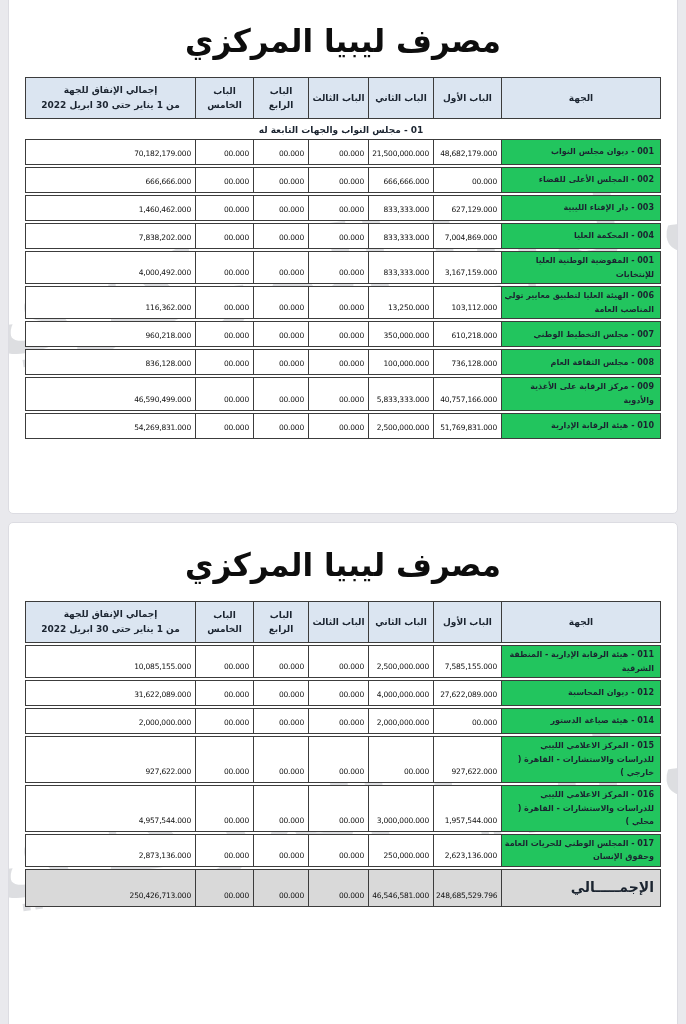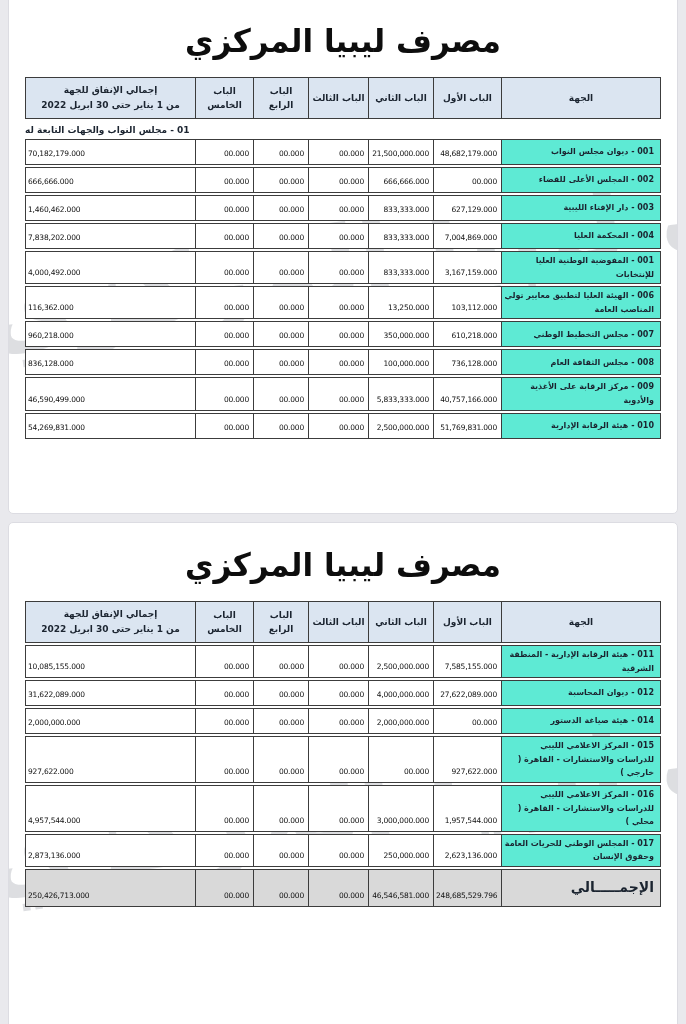--- a/index.html
+++ b/index.html
@@ -48,35 +48,35 @@
   th{
     background:#dbe5f1;color:#1b2430;
     font-size:9px;font-weight:bold;
     vertical-align:middle;
     height:42px;padding:2px;line-height:1.6;
   }
   th .hdr-line{display:block;line-height:1.7;}
   .section-row td{
     border:none;background:#ffffff;
     font-size:9px;font-weight:bold;color:#1b2430;
-    text-align:left;padding:4px 4px 2px 0;height:16px;
+    text-align:center;padding:4px 4px 2px 0;height:16px;
   }
   td.entity{
-    background:#5eead4;
+    background:#22c55e;
     font-size:8px;font-weight:bold;color:#1b2430;
     text-align:right;vertical-align:middle;
     padding:2px 6px 2px 2px;line-height:1.7;height:26px;
   }
   td.num{
     background:#ffffff;
     direction:ltr;text-align:right;vertical-align:bottom;
     font-size:7.5px;color:#101010;letter-spacing:-0.2px;
     padding:2px 4px 6px 2px;height:26px;
   }
-  td.total-col{text-align:left;}
+  td.total-col{text-align:right;}
   tr.grand-total td{background:#d9d9d9;height:38px;}
   tr.grand-total td.entity{font-size:14px;padding-left:10px;}
 </style>
 </head>
 <body>
 
 <div class="page" id="page1">
   <div class="watermark">مصرف ليبيا المركزي</div>
   <div class="logo">مصرف ليبيا المركزي</div>
   <table>

